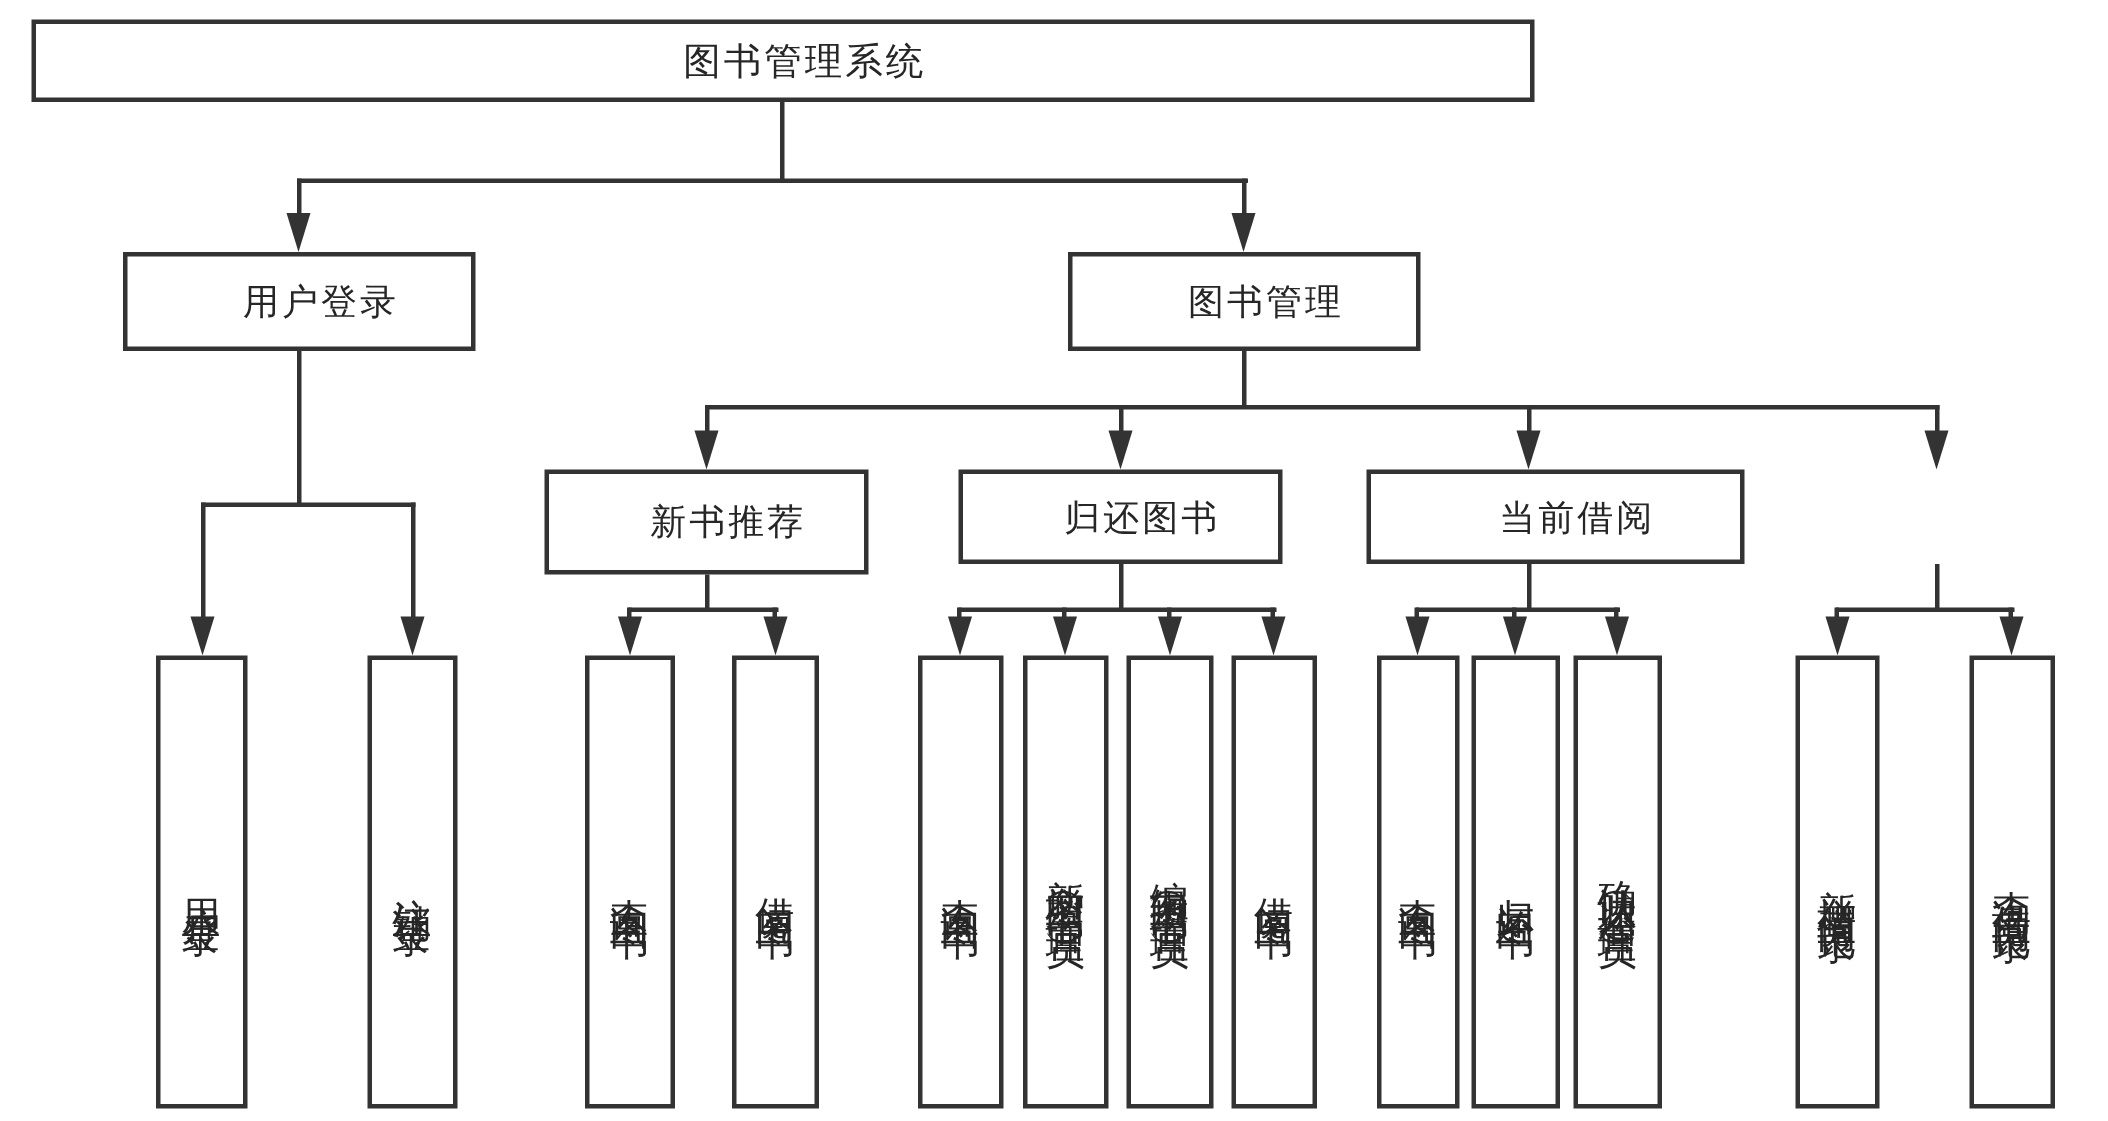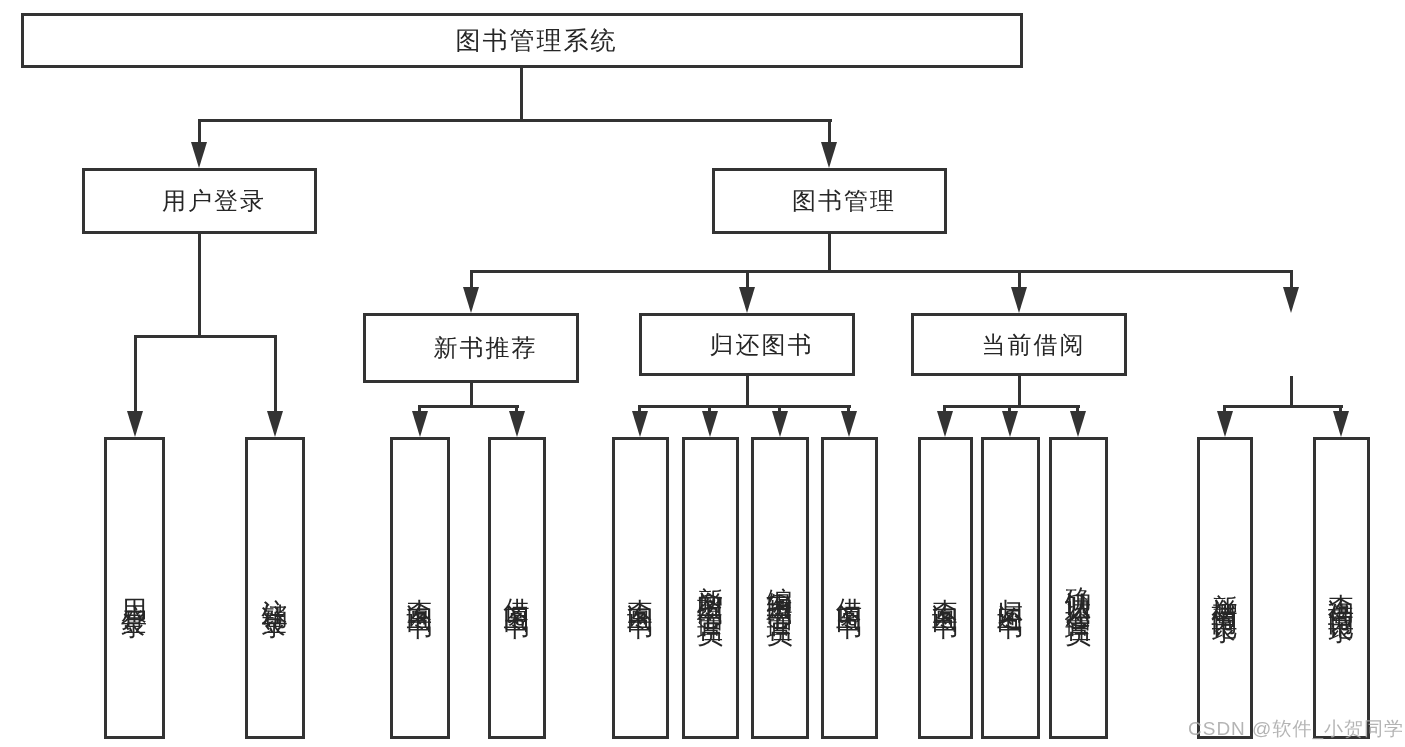--- a/index.html
+++ b/index.html
@@ -115,21 +115,21 @@
   <div class="box" style="left:712px;top:168px;width:235px;height:66px;">
     <span>图书管理</span>
   </div>
 
   <div class="box" style="left:363px;top:313px;width:216px;height:70px;">
     <span>新书推荐</span>
   </div>
   <div class="box" style="left:639px;top:313px;width:216px;height:63px;">
     <span>归还图书</span>
   </div>
-  <div class="box" style="left:911px;top:313px;width:216px;height:63px;">
+  <div class="box" style="left:911px;top:313px;width:252px;height:63px;">
     <span>当前借阅</span>
   </div>
 
   <div class="vbox" style="left:104px;top:437px;width:61px;height:302px;">
     <span class="vtext">用户登录</span>
   </div>
   <div class="vbox" style="left:245px;top:437px;width:60px;height:302px;">
     <span class="vtext">注销登录</span>
   </div>
 
@@ -163,15 +163,14 @@
     <span class="vtext">确认归还（管理员）</span>
   </div>
 
   <div class="vbox" style="left:1197px;top:437px;width:56px;height:302px;">
     <span class="vtext">新增借阅记录</span>
   </div>
   <div class="vbox" style="left:1313px;top:437px;width:57px;height:302px;">
     <span class="vtext">查询借阅记录</span>
   </div>
 
-  <div class="watermark">CSDN @软件_小贺同学</div>
 
 </div>
 
 </body></html>

